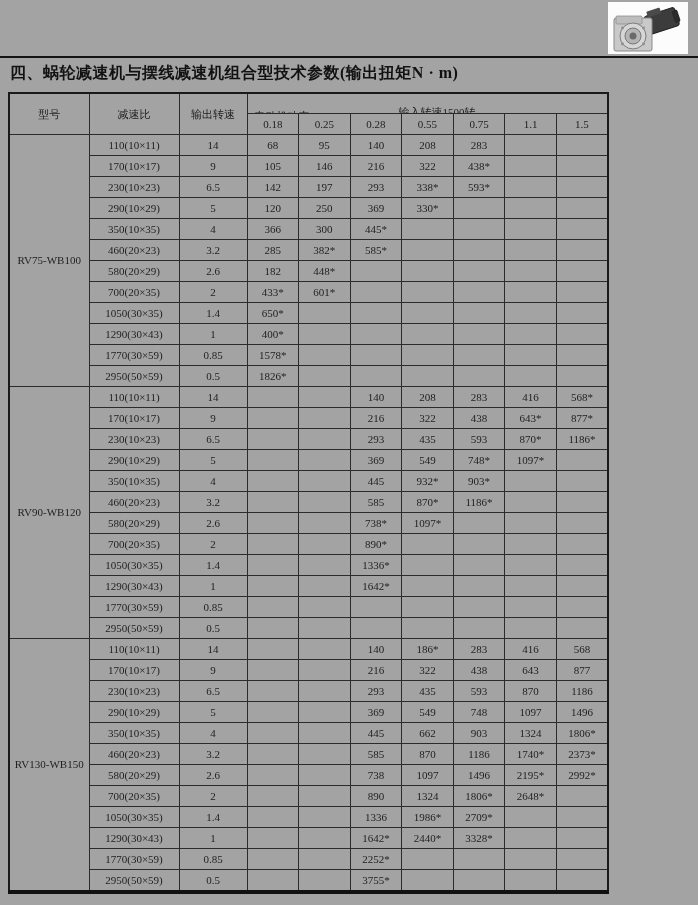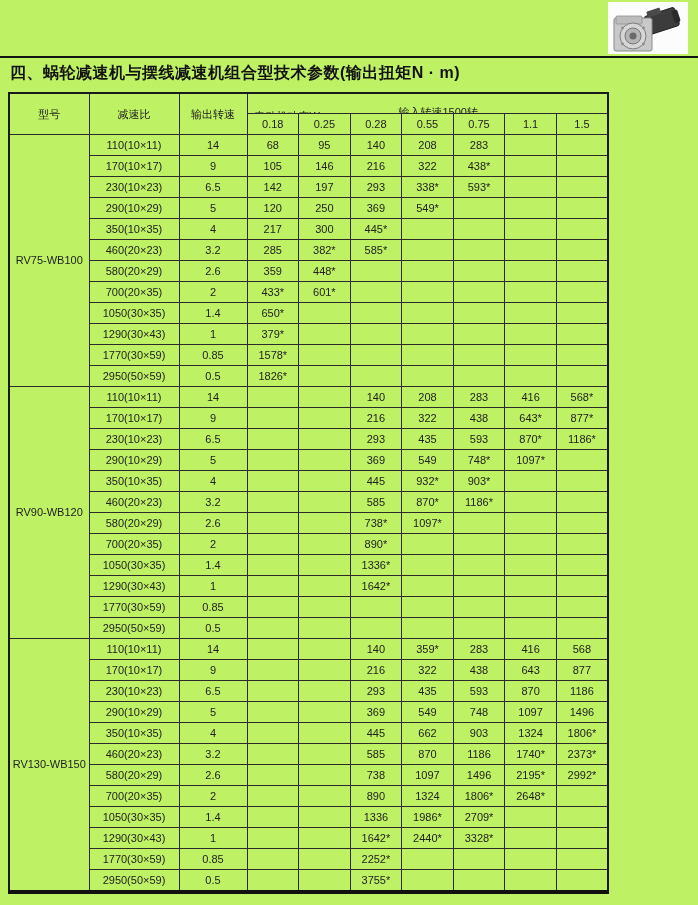--- a/index.html
+++ b/index.html
@@ -1,21 +1,21 @@
 <!DOCTYPE html>
 <html><head>
 <meta charset="utf-8">
 <style>
   * { margin:0; padding:0; box-sizing:border-box; }
   html,body { background:#e9e9e9; }
   .page {
     position:relative;
     width:698px; height:905px;
-    background:#bef264;
-    font-family:Liberation Sans, sans-serif;
+    background:#a3a3a3;
+    font-family:Liberation Serif, serif;
     overflow:hidden;
   }
   .photo {
     position:absolute; top:2px; right:10px;
     width:80px; height:52px;
   }
   .top-rule {
     position:absolute; top:56px; left:0;
     width:698px; height:2px; background:#141414;
   }
@@ -141,29 +141,29 @@
           <td>593*</td>
           <td></td>
           <td></td>
         </tr>
         <tr>
           <td>290(10×29)</td>
           <td>5</td>
           <td>120</td>
           <td>250</td>
           <td>369</td>
-          <td>549*</td>
+          <td>330*</td>
           <td></td>
           <td></td>
           <td></td>
         </tr>
         <tr>
           <td>350(10×35)</td>
           <td>4</td>
-          <td>217</td>
+          <td>366</td>
           <td>300</td>
           <td>445*</td>
           <td></td>
           <td></td>
           <td></td>
           <td></td>
         </tr>
         <tr>
           <td>460(20×23)</td>
           <td>3.2</td>
@@ -171,21 +171,21 @@
           <td>382*</td>
           <td>585*</td>
           <td></td>
           <td></td>
           <td></td>
           <td></td>
         </tr>
         <tr>
           <td>580(20×29)</td>
           <td>2.6</td>
-          <td>359</td>
+          <td>182</td>
           <td>448*</td>
           <td></td>
           <td></td>
           <td></td>
           <td></td>
           <td></td>
         </tr>
         <tr>
           <td>700(20×35)</td>
           <td>2</td>
@@ -204,21 +204,21 @@
           <td></td>
           <td></td>
           <td></td>
           <td></td>
           <td></td>
           <td></td>
         </tr>
         <tr>
           <td>1290(30×43)</td>
           <td>1</td>
-          <td>379*</td>
+          <td>400*</td>
           <td></td>
           <td></td>
           <td></td>
           <td></td>
           <td></td>
           <td></td>
         </tr>
         <tr>
           <td>1770(30×59)</td>
           <td>0.85</td>
@@ -374,21 +374,21 @@
           <td></td>
           <td></td>
         </tr>
         <tr>
           <td rowspan="12" class="model-cell">RV130-WB150</td>
           <td>110(10×11)</td>
           <td>14</td>
           <td></td>
           <td></td>
           <td>140</td>
-          <td>359*</td>
+          <td>186*</td>
           <td>283</td>
           <td>416</td>
           <td>568</td>
         </tr>
         <tr>
           <td>170(10×17)</td>
           <td>9</td>
           <td></td>
           <td></td>
           <td>216</td>

